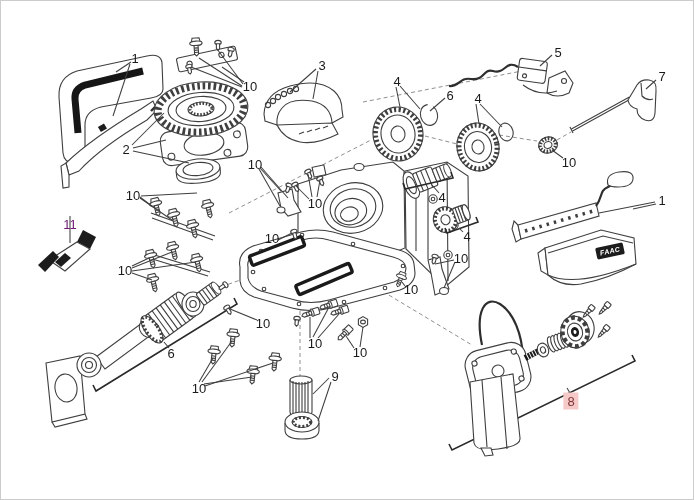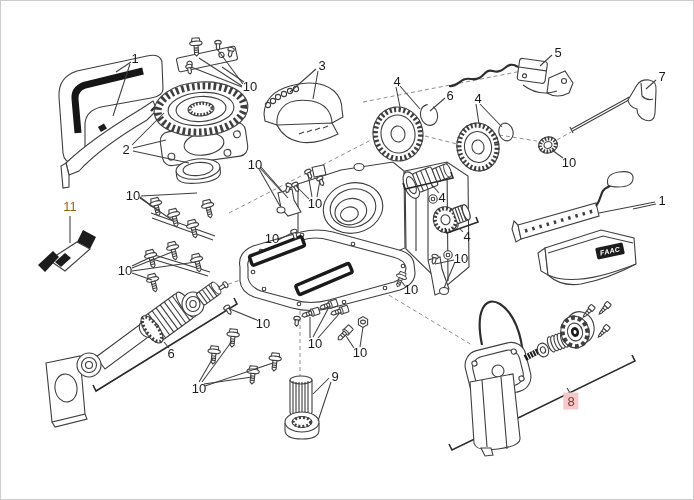--- a/index.html
+++ b/index.html
@@ -441,21 +441,21 @@
       <div class="callout" style="left: 396px; top: 80px; color: rgb(26, 26, 26);">4</div>
       <div class="callout" style="left: 449px; top: 94px; color: rgb(26, 26, 26);">6</div>
       <div class="callout" style="left: 477px; top: 97px; color: rgb(26, 26, 26);">4</div>
       <div class="callout" style="left: 557px; top: 51px; color: rgb(26, 26, 26);">5</div>
       <div class="callout" style="left: 661px; top: 75px; color: rgb(26, 26, 26);">7</div>
       <div class="callout" style="left: 125px; top: 148px; color: rgb(26, 26, 26);">2</div>
       <div class="callout" style="left: 568px; top: 161px; color: rgb(26, 26, 26);">10</div>
       <div class="callout" style="left: 254px; top: 163px; color: rgb(26, 26, 26);">10</div>
       <div class="callout" style="left: 661px; top: 199px; color: rgb(26, 26, 26);">1</div>
       <div class="callout" style="left: 132px; top: 194px; color: rgb(26, 26, 26);">10</div>
-      <div class="callout" style="left: 69px; top: 205px; color: #a16207;">11</div>
+      <div class="callout" style="left: 69px; top: 223px; color: #701a75;">11</div>
       <div class="callout" style="left: 441px; top: 196px; color: rgb(26, 26, 26);">4</div>
       <div class="callout" style="left: 314px; top: 202px; color: rgb(26, 26, 26);">10</div>
       <div class="callout" style="left: 466px; top: 235px; color: rgb(26, 26, 26);">4</div>
       <div class="callout" style="left: 271px; top: 237px; color: rgb(26, 26, 26);">10</div>
       <div class="callout" style="left: 124px; top: 269px; color: rgb(26, 26, 26);">10</div>
       <div class="callout" style="left: 460px; top: 257px; color: rgb(26, 26, 26);">10</div>
       <div class="callout" style="left: 410px; top: 288px; color: rgb(26, 26, 26);">10</div>
       <div class="callout" style="left: 262px; top: 322px; color: rgb(26, 26, 26);">10</div>
       <div class="callout" style="left: 170px; top: 352px; color: rgb(26, 26, 26);">6</div>
       <div class="callout" style="left: 314px; top: 342px; color: rgb(26, 26, 26);">10</div>

